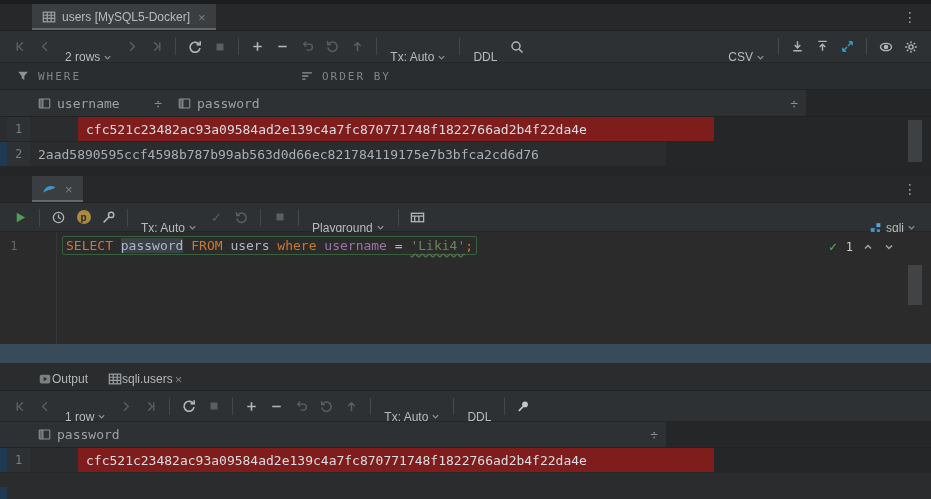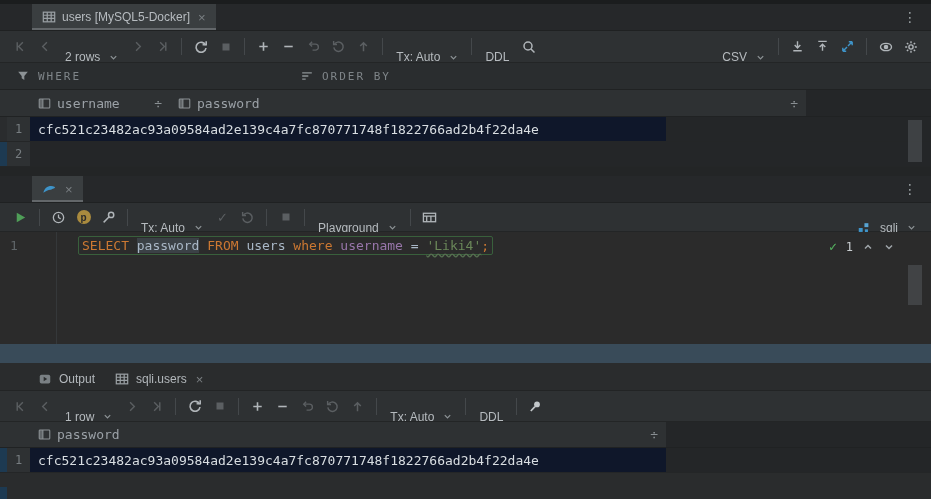--- a/index.html
+++ b/index.html
@@ -17,65 +17,65 @@
   .tabbar { height:27px; background:#26282a; display:flex; align-items:stretch; padding-left:32px; border-bottom:1px solid #1f2122; }
   .tab { position:relative; display:flex; align-items:center; gap:6px; padding:0 10px; background:#3a3e40; color:#b7bcc0; cursor:default; }
   .tab .underline { position:absolute; left:0; right:0; bottom:0; height:2px; background:#63676a; }
   .tab-close { color:#7a7f82; font-size:13px; margin-left:2px; line-height:1; }
   .kebab { margin-left:auto; margin-right:14px; align-self:center; color:#9aa0a3; font-size:14px; letter-spacing:0; }
 
   .tbar { height:32px; background:#2e3133; border-bottom:1px solid #232526; display:flex; align-items:center; padding:0 8px; }
   .ibtn { width:25px; height:24px; display:flex; align-items:center; justify-content:center; color:#b0b5b9; }
   .ibtn.dis { color:#5b5f62; }
   .ibtn.blue { color:#3e94c9; }
-  .lbtn { display:flex; align-items:center; gap:9px; padding:0 7px; height:24px; color:#b6bbbf;margin-top:21px; }
+  .lbtn { display:flex; align-items:center; gap:3px; padding:0 7px; height:24px; color:#b6bbbf;margin-top:21px; }
   .sep { width:1px; height:17px; background:#44484b; margin:0 6px; }
   .spacer { flex:1; }
 
   .filterbar { position:relative; height:27px; background:#2a2d2f; border-bottom:1px solid #202223; display:flex; align-items:center; color:#7f8589; font-size:11px; letter-spacing:2px; }
   .filterbar .f-item { display:flex; align-items:center; gap:8px; }
   .orderby { position:absolute; left:300px; }
 
   
   .gridwrap { position:relative; }
   .ghead { display:flex; height:27px; background:#2e3133; border-bottom:1px solid #202223; color:#9ba1a7; font-size:13px; align-items:center; }
   .gh-corner { width:30px; height:100%; }
   .gh-col { display:flex; align-items:center; gap:6px; padding:0 8px; height:100%; }
   .sortg { margin-left:auto; color:#898f93; font-size:13px; }
   .gvoid { flex:1; height:100%; background:#242628; }
   .grow { display:flex; height:25px; background:#2a2c2e; border-bottom:1px solid #242627; color:#a8b0b6; font-size:13px; }
   .marker { width:7px; height:100%; }
   .marker.navy { background:#1d3a52; }
   .gnum { width:23px; display:flex; align-items:center; justify-content:center; background:#2e3133; color:#777d81; font-size:12px; }
   .gcell { display:flex; align-items:center; padding:0 8px; white-space:nowrap; overflow:hidden; }
   .w-user { width:140px; } .w-pass { width:636px; }
-  .sel { background:#0f172a; color:#d9dee2; }
+  .sel { background:#7f1d1d; color:#d9dee2;margin-left:48px; }
   .vthumb { position:absolute; right:9px; width:14px; background:#54585b; opacity:.55; }
   .gapstrip { height:9px; background:#232526; }
 
   
   .editor { position:relative; display:flex; height:112px; background:#2b2b2b; }
   .gutter { width:57px; border-right:1px solid #35383a; color:#5f6568; font-size:13px; padding:6px 0 0 10px; }
   .codearea { flex:1; padding:4px 0 0 5px; font-size:13px; color:#a9b7c6; white-space:pre; }
-  .stmt { display:inline-block; border:1px solid #39603c; border-radius:2px; padding:1px 3px;margin-left:16px; }
+  .stmt { display:inline-block; border:1px solid #39603c; border-radius:2px; padding:1px 3px; }
   .kw { color:#cc7832; }
   .pl { color:#a9b7c6; }
   .idhl { color:#a9b7c6; background:#3b4146; }
   .field { color:#9876aa; }
   .str { color:#6a8759; text-decoration:underline wavy #567050; text-underline-offset:3px; }
   .semi { color:#cc7832; }
   .inspect { position:absolute; top:7px; right:36px; display:flex; align-items:center; gap:9px; color:#9fa5a9; }
   .dblcheck { color:#4f9e58; font-weight:bold; font-size:13px; display:flex; }
   .dblcheck .c2 { margin-left:-8px; }
   .insp-count { color:#c8cdd0; }
 
   .steel { height:19px; background:#394b59; }
 
   .btabs { height:28px; background:#2a2c2d; display:flex; align-items:stretch; gap:4px; padding-left:30px; border-bottom:1px solid #222425; }
-  .btab { position:relative; display:flex; align-items:center; gap:7px; padding:16px 8px; color:#b3b8bc; }
+  .btab { position:relative; display:flex; align-items:center; padding:16px 8px; color:#b3b8bc; }
 
   .bottom-filler { position:relative; height:26px; background:#2a2c2d; }
   .bottom-navy { position:absolute; left:0; bottom:0; width:7px; height:12px; background:#1d3a52; }
 
   .pbadge { width:14px; height:14px; border-radius:50%; background:#a98a3e; color:#2b2b2b; font-size:10px; font-weight:bold; display:flex; align-items:center; justify-content:center; }
   .checkglyph { font-size:13px; }
 </style>
 </head>
 <body>
 
@@ -260,20 +260,21 @@
     </div>
     <div class="grow">
       <div class="marker"></div>
       <div class="gnum">1</div>
       <div class="gcell w-pass sel">cfc521c23482ac93a09584ad2e139c4a7fc870771748f1822766ad2b4f22da4e</div>
       <div class="gvoid"></div>
     </div>
     <div class="grow">
       <div class="marker navy"></div>
       <div class="gnum">2</div>
+      <div class="gcell w-pass">2aad5890595ccf4598b787b99ab563d0d66ec821784119175e7b3bfca2cd6d76</div>
       <div class="gvoid"></div>
     </div>
     <div class="vthumb" style="top:30px; height:42px;"></div>
   </div>
 
   <div class="gapstrip"></div>
 
   <div class="tabbar">
     <div class="tab">
       <span>

